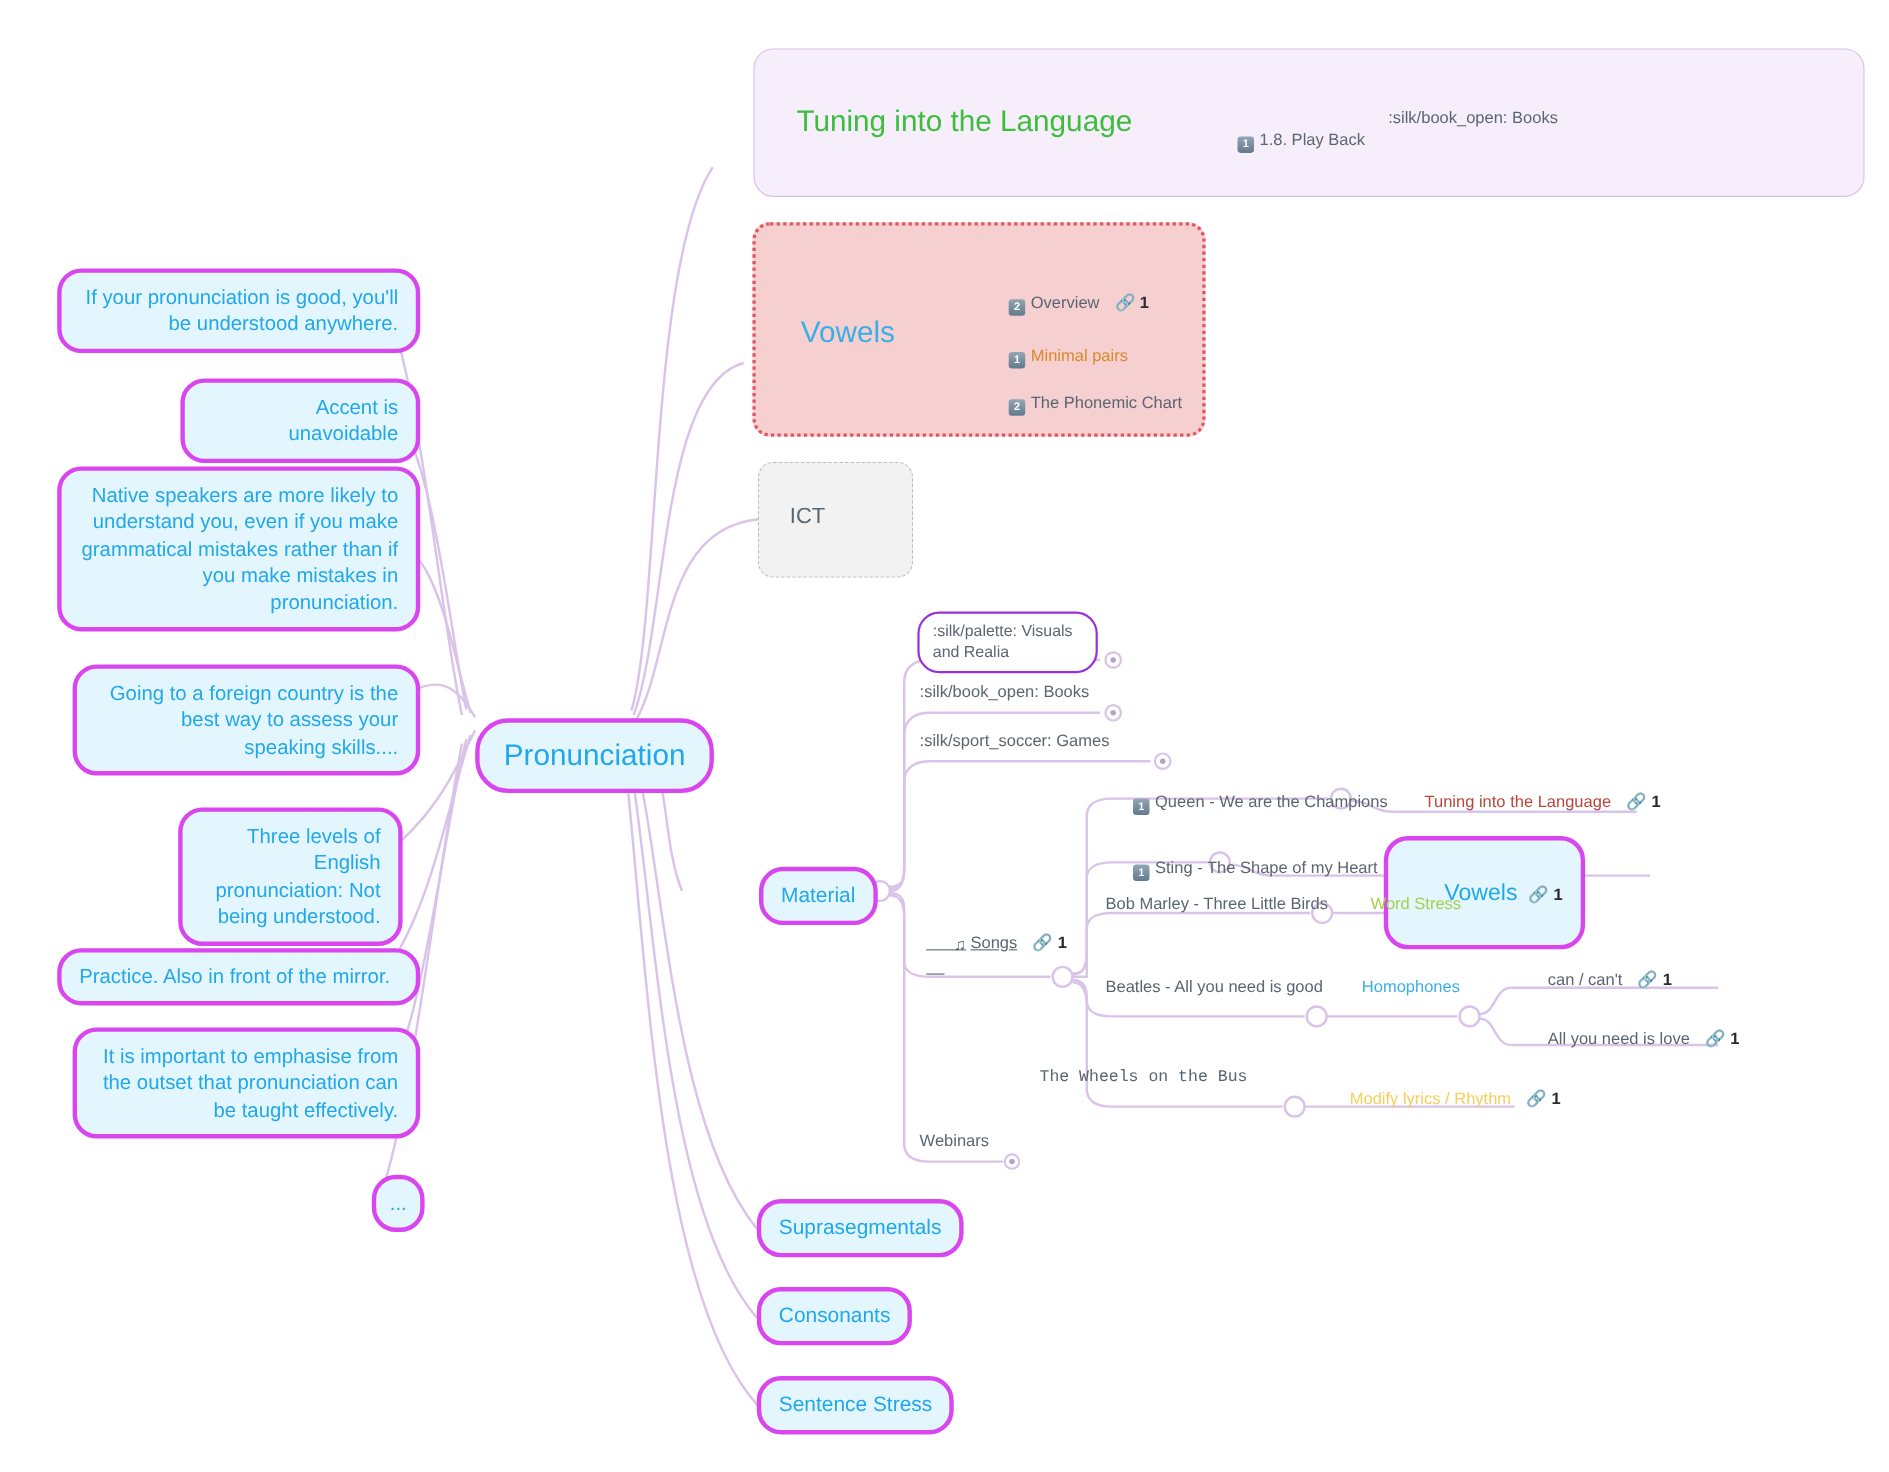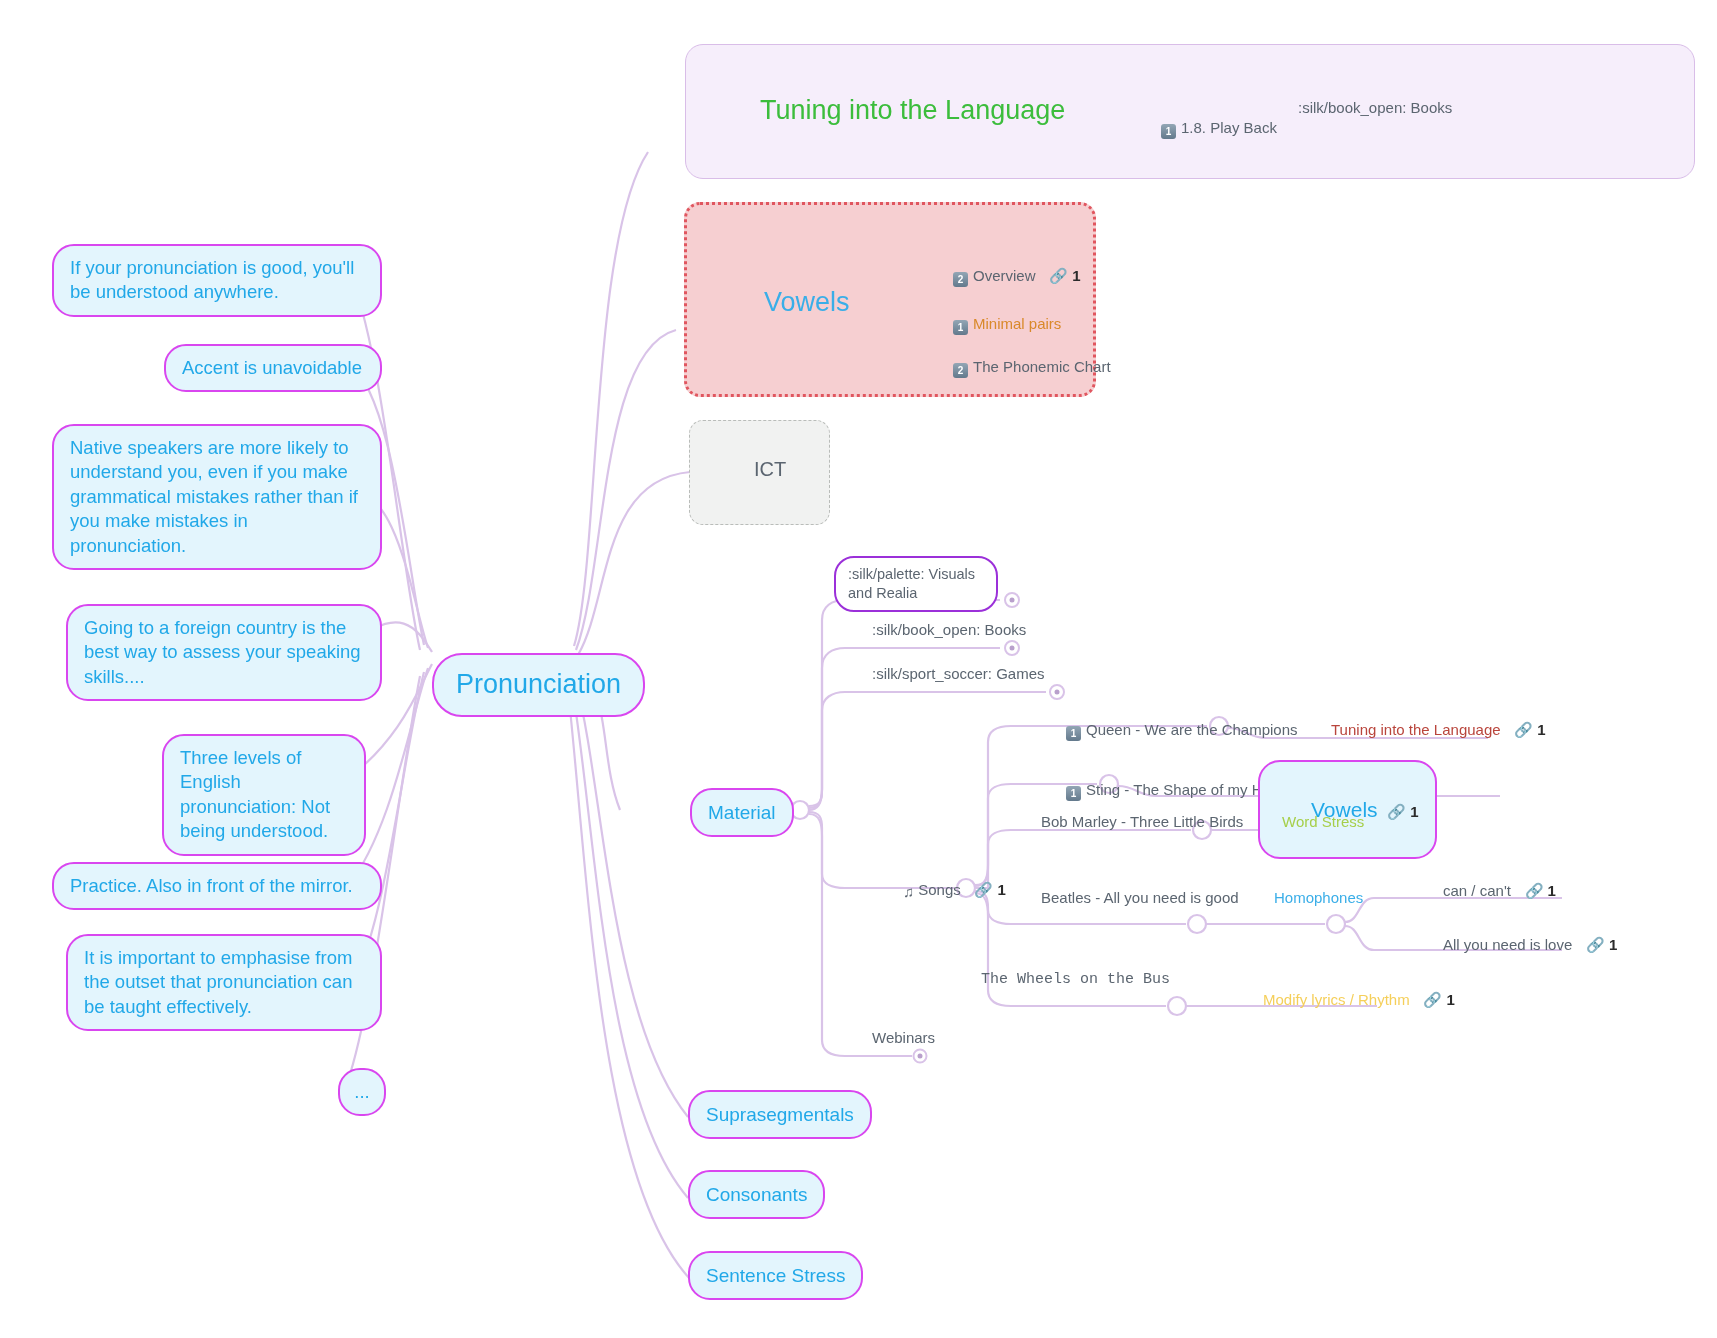--- a/index.html
+++ b/index.html
@@ -35,24 +35,25 @@
     align-items: center;
   }
   .node-text {
     white-space: pre-wrap;
     line-height: 1.32;
   }
 
   
   .pill {
     background: #e3f5fd;
-    border: 2px solid #d946ef;
+    border: 4px solid #d946ef;
     border-radius: 22px;
     color: #21a8e8;
     padding: 10px 16px;
+    text-align: right;
   }
   .pill .node-text { color: #21a8e8; }
 
   .root {
     border-radius: 30px;
     padding: 12px 22px;
   }
   .root .node-text {
     font-size: 27px;
     color: #21a8e8;
@@ -63,21 +64,20 @@
 
   
   .plain {
     background: transparent;
     border: none;
     color: #5b6570;
   }
   .plain .node-text {
     font-size: 15px;
     color: #5b6570;
-    margin-left: 36px;
   }
 
   
   .boundary {
     position: absolute;
     box-sizing: border-box;
   }
   .boundary-purple {
     background: #f6eefb;
     border: 1.6px solid #d9bde8;
@@ -345,21 +345,21 @@
   </div>
 
   <div class="node plain" style="left:836px; top:620px;">
     <span class="node-text">:silk/book_open: Books</span>
   </div>
 
   <div class="node plain" style="left:836px; top:664px;">
     <span class="node-text">:silk/sport_soccer: Games</span>
   </div>
 
-  <div class="node plain" style="left:842px; top:860px;">
+  <div class="node plain" style="left:842px; top:828px;text-decoration:underline;">
     <span class="node-text inline-wrap">
       <span class="emoji">♫</span><span>Songs</span><span class="linkchip">
           <span class="lk">🔗</span>
           <span class="cnt">1</span>
         </span>
     </span>
   </div>
 
   <div class="node plain" style="left:836px; top:1028px;align-items:flex-end;">
     <span class="node-text">Webinars</span>

